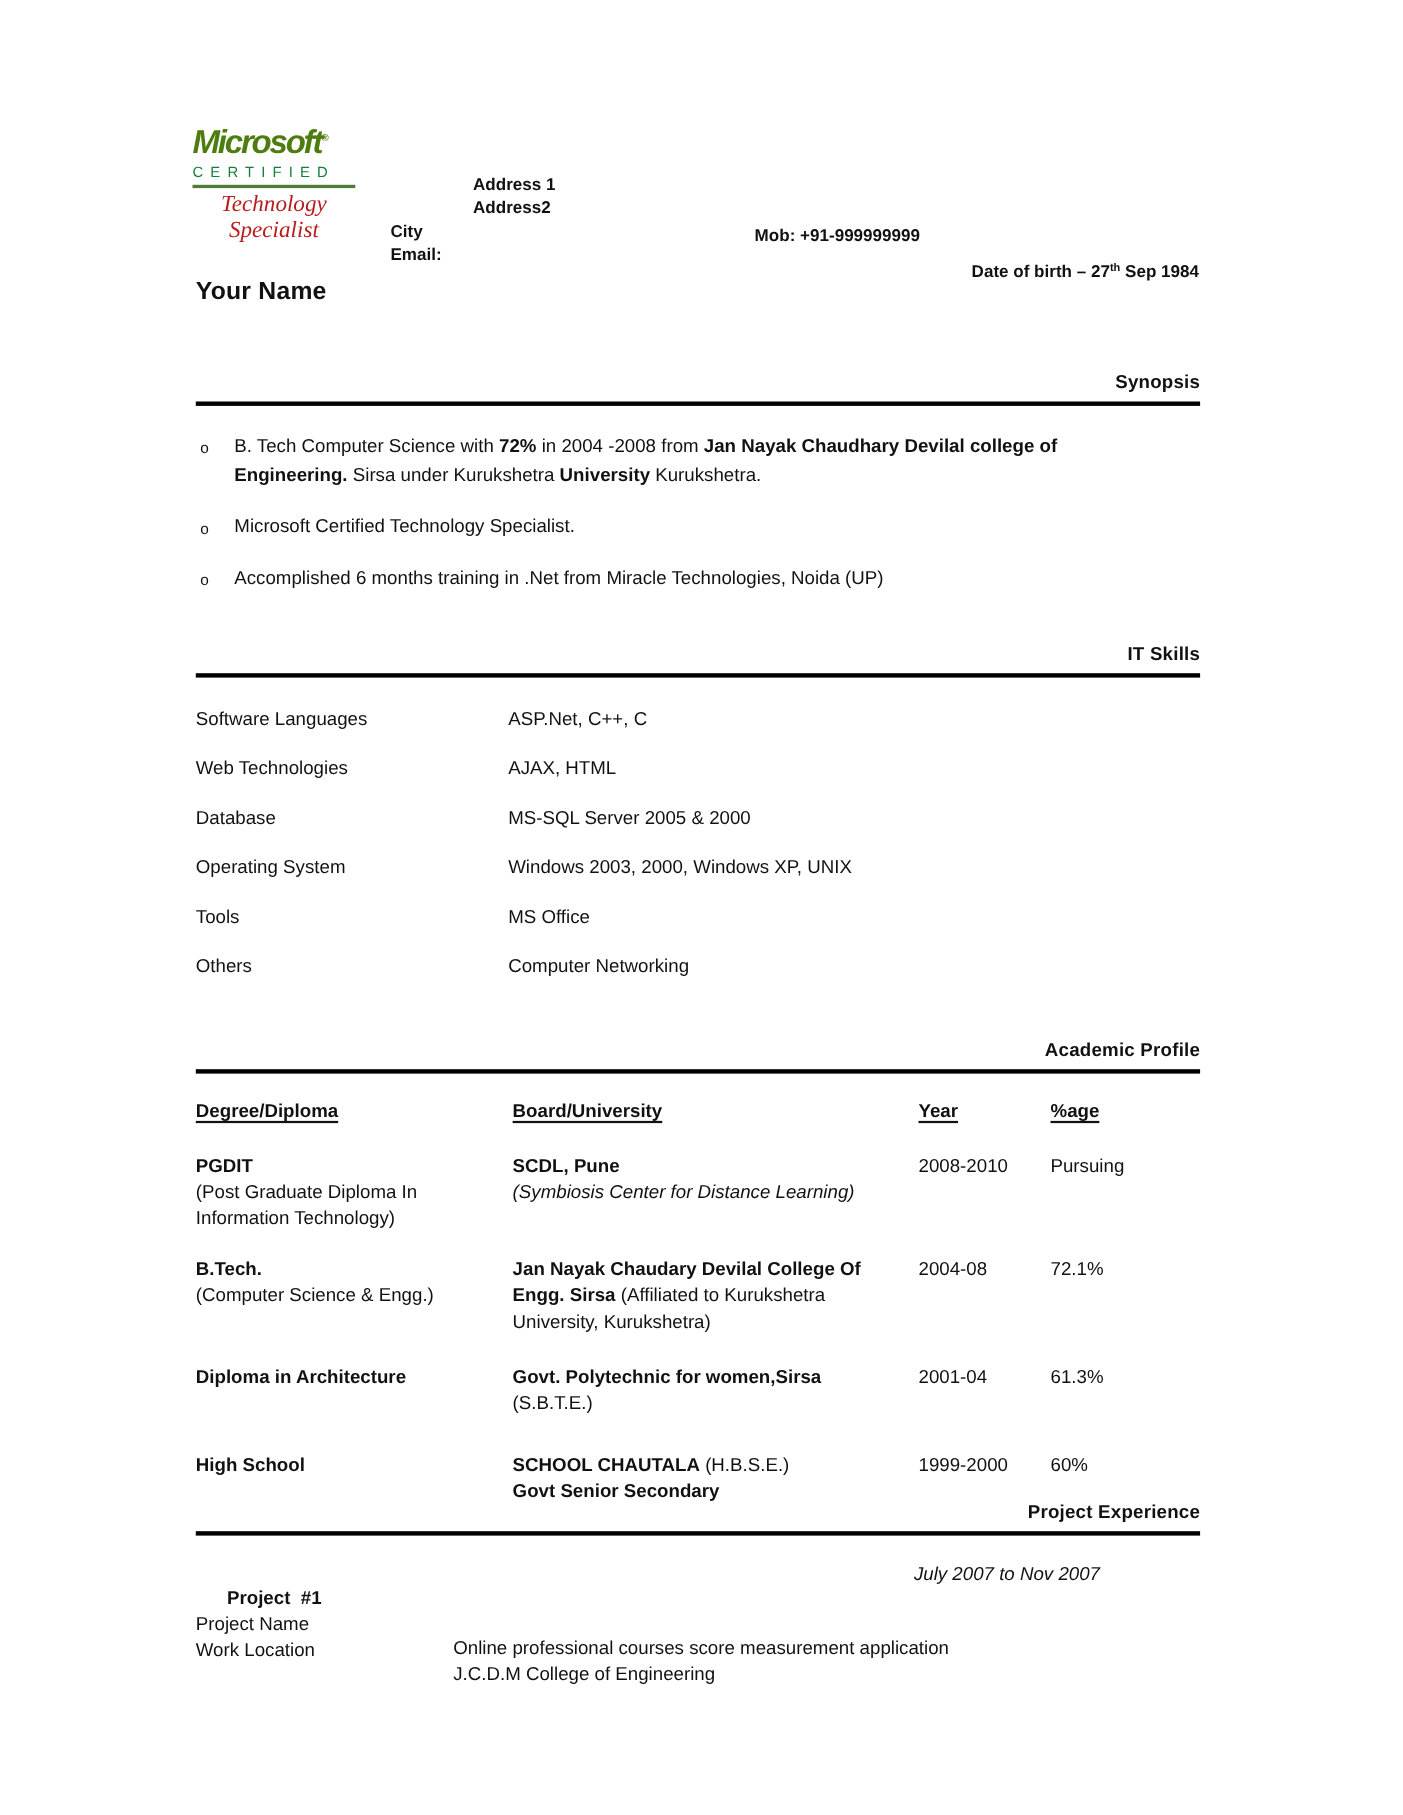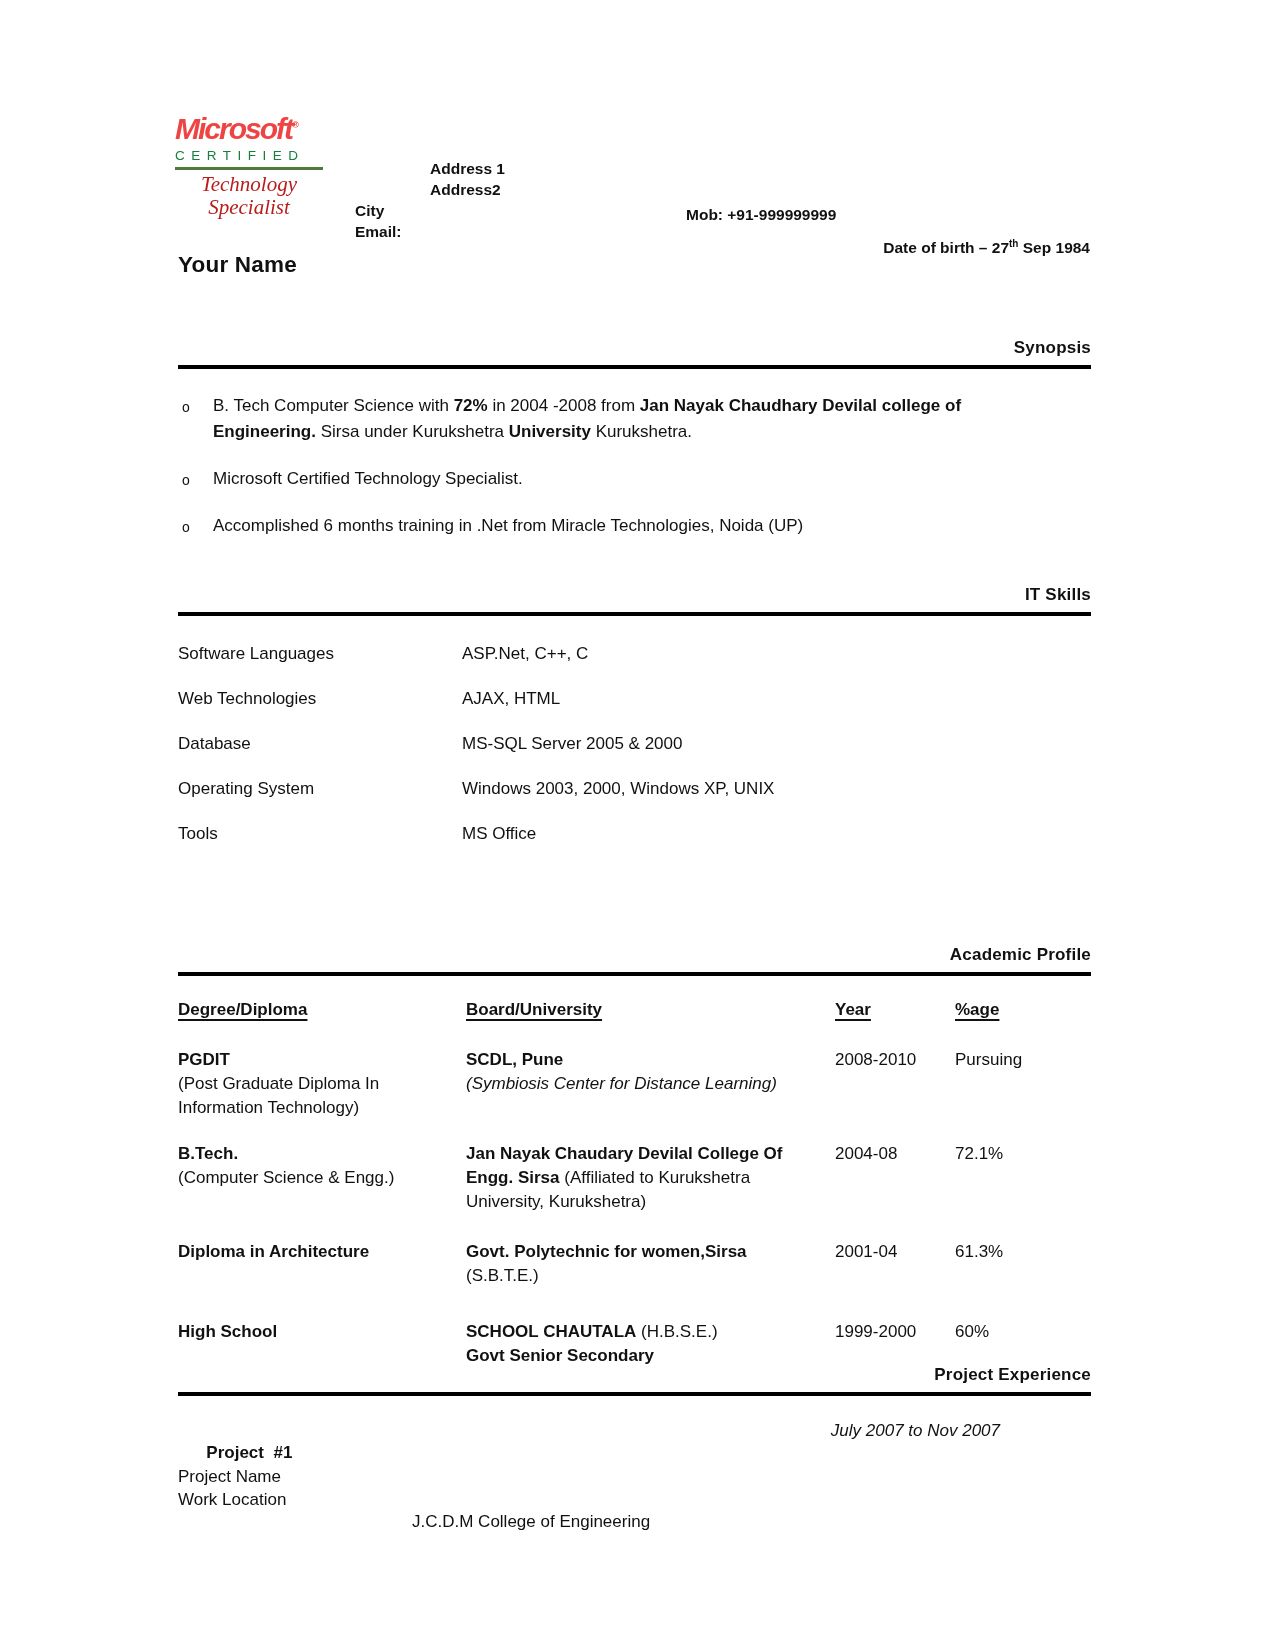--- a/index.html
+++ b/index.html
@@ -9,21 +9,21 @@
     margin:0 auto;
     background:#ffffff;
     font-family:"Liberation Sans","DejaVu Sans",sans-serif;
     color:#111;
     overflow:hidden;
   }
   
   .logo{position:absolute;left:175px;top:110px;width:150px;}
   .logo-brand{
     font-size:30px;font-weight:bold;font-style:italic;
-    letter-spacing:-2px;color:#ef4444;line-height:30px;white-space:nowrap;
+    letter-spacing:-2px;color:#4d7c0f;line-height:30px;white-space:nowrap;
   }
   .logo-brand sup{font-size:9px;letter-spacing:0;}
   .logo-certified{
     margin-top:4px;color:#15803d;font-size:13.5px;font-weight:normal;
     letter-spacing:6.5px;line-height:16px;white-space:nowrap;
   }
   .logo-divider{margin-top:3px;width:148px;height:3px;background:#4e7b3b;}
   .logo-tech{
     margin-top:3px;width:148px;text-align:center;color:#b91c1c;
     font-family:"Liberation Serif","DejaVu Serif",serif;
@@ -133,20 +133,24 @@
         <span class="skill-value">MS-SQL Server 2005 &amp; 2000</span>
       </div>
       <div class="skill-row">
         <span class="skill-label">Operating System</span>
         <span class="skill-value">Windows 2003, 2000, Windows XP, UNIX</span>
       </div>
       <div class="skill-row">
         <span class="skill-label">Tools</span>
         <span class="skill-value">MS Office</span>
       </div>
+      <div class="skill-row">
+        <span class="skill-label">Others</span>
+        <span class="skill-value">Computer Networking</span>
+      </div>
     </div>
   </div>
 
   <div class="section" style="top:945px;height:420px;">
     <h2>Academic Profile</h2>
     <div class="rule"></div>
 
     <div class="acad-head">
       <span class="c1"><span class="uline">Degree/Diploma</span></span>
       <span class="c2"><span class="uline">Board/University</span></span>
@@ -210,20 +214,21 @@
   <div class="section" style="top:1365px;height:160px;">
     <h2>Project Experience</h2>
     <div class="rule"></div>
 
     <div class="proj-row" style="top:55px;width:913px;">
       <span class="b">Project  #1</span>
       <span class="proj-date">July 2007 to Nov 2007</span>
     </div>
     <div class="proj-row" style="top:79px;width:913px;">
       <span class="proj-label">Project Name</span>
+      <span class="proj-value">Online professional courses score measurement application</span>
     </div>
     <div class="proj-row" style="top:102px;width:913px;">
       <span class="proj-label">Work Location</span>
       <span class="proj-value">J.C.D.M College of Engineering</span>
     </div>
   </div>
 
 </div>
 
 </body></html>

